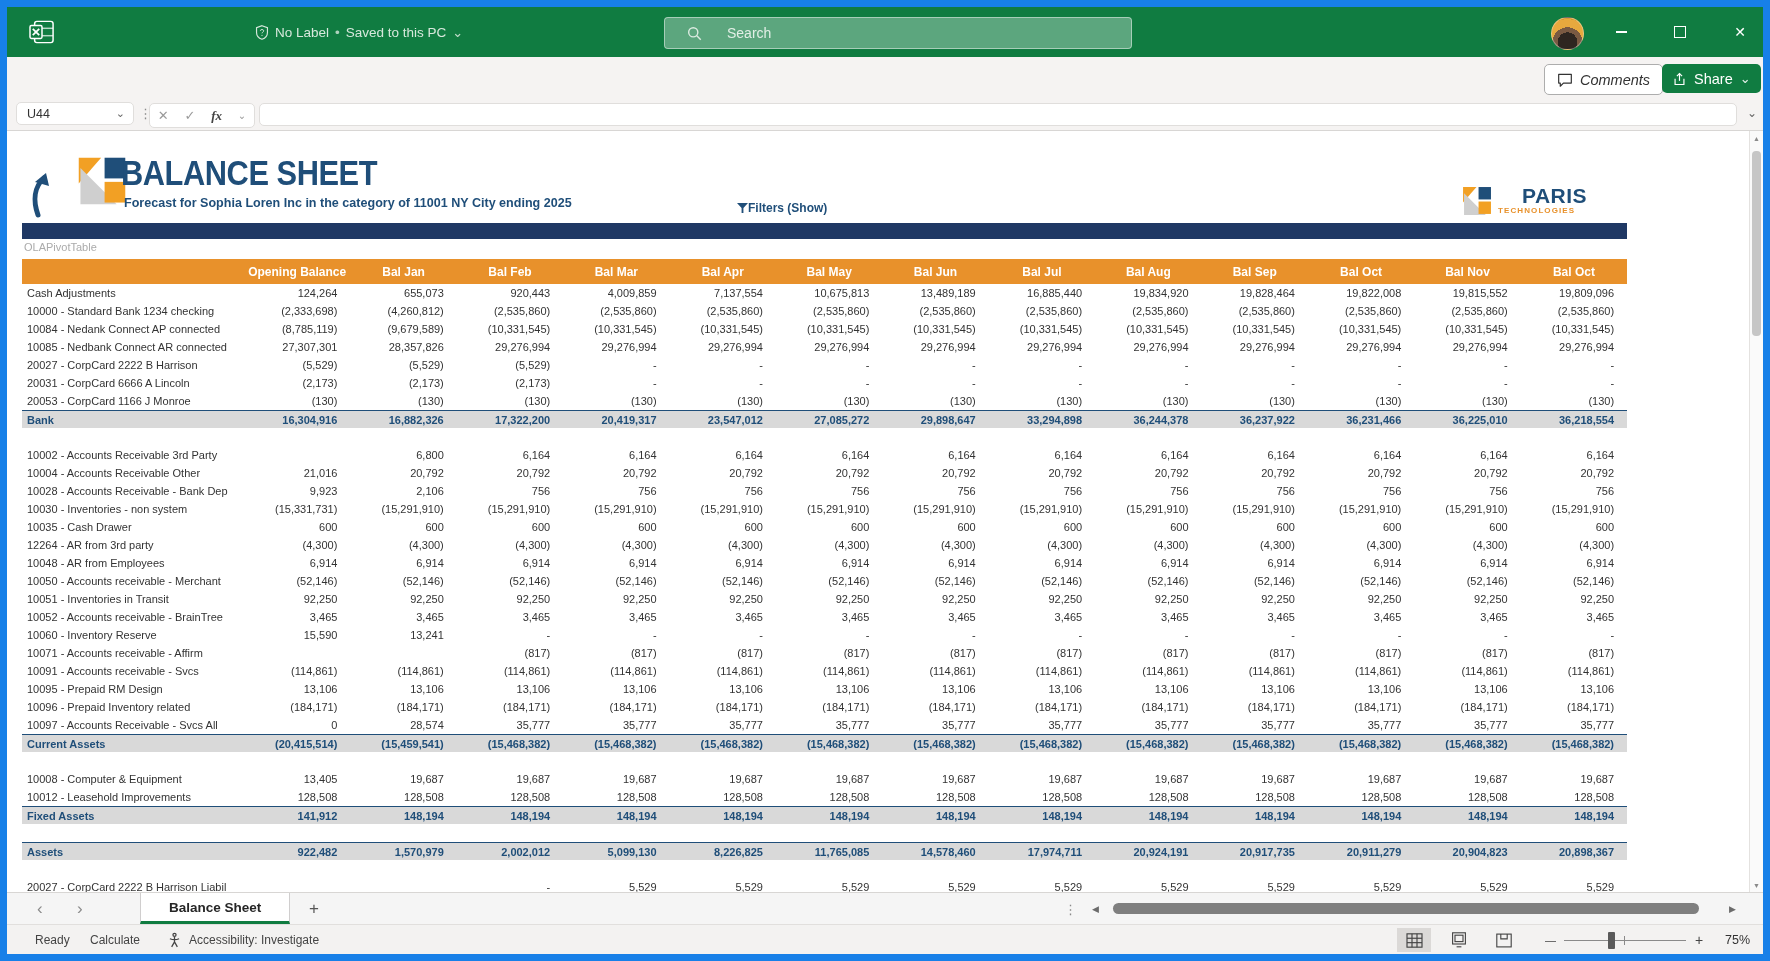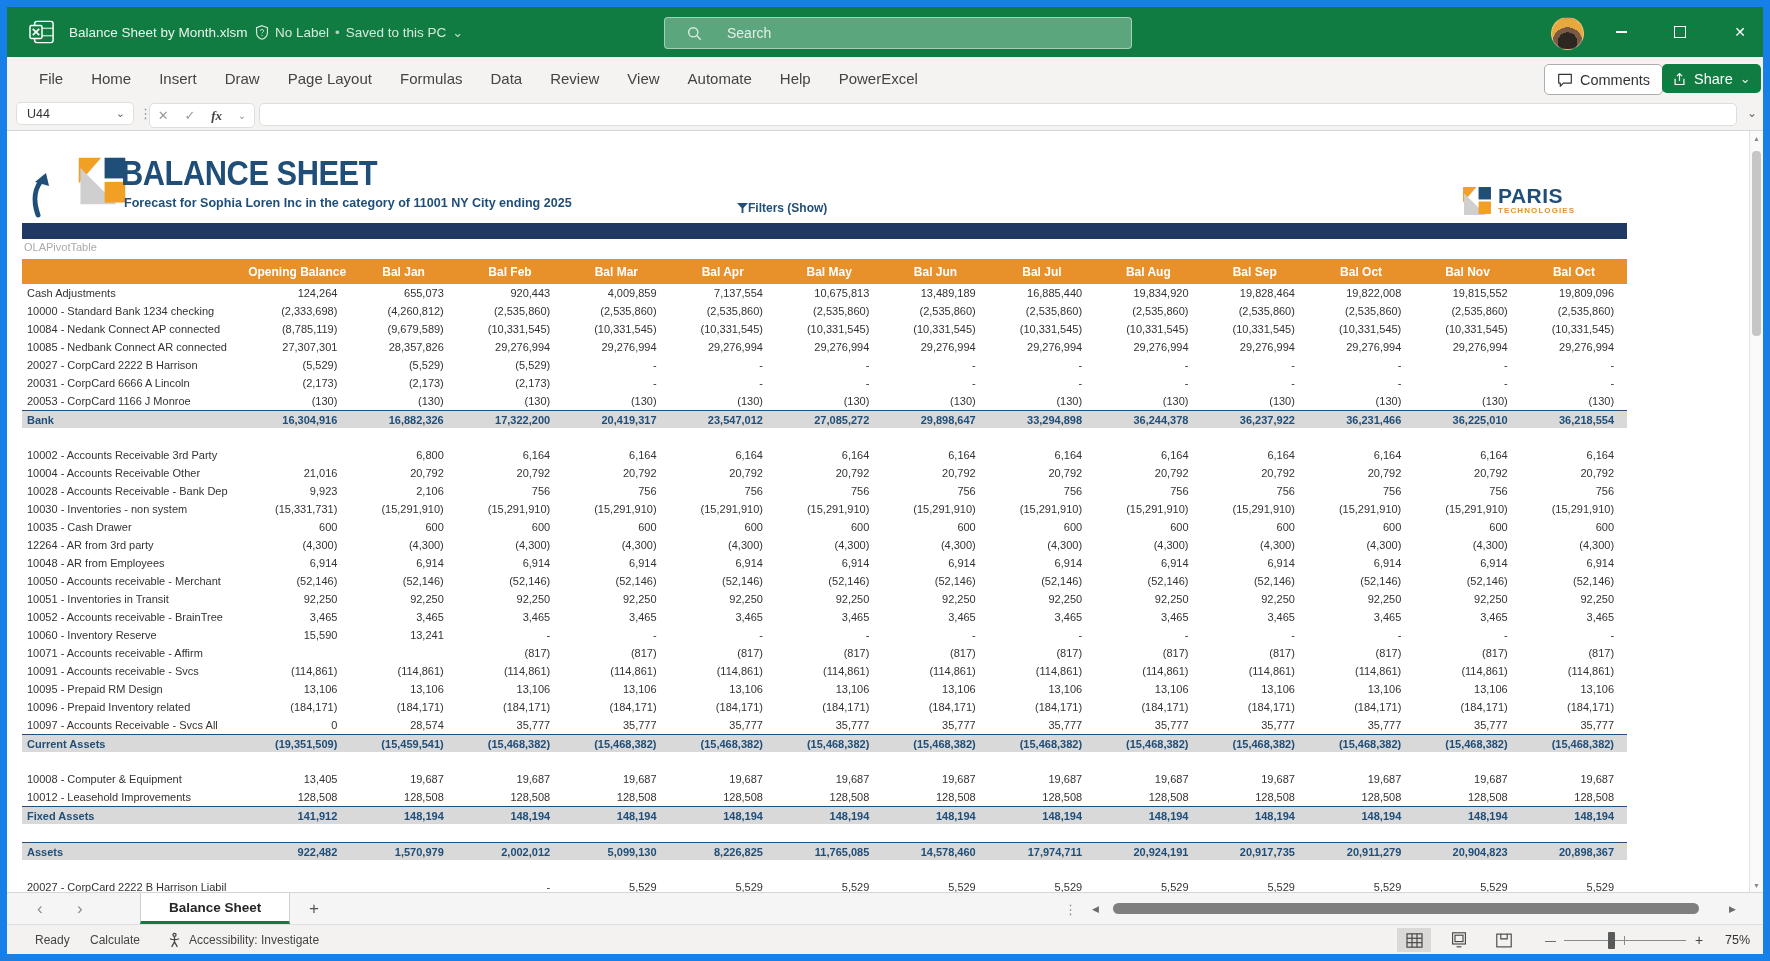--- a/index.html
+++ b/index.html
@@ -27,21 +27,21 @@
   .winbtn{position:absolute;top:0;width:46px;height:50px;display:flex;align-items:center;justify-content:center;color:#fff;}
   .min-bar{width:11px;height:1.5px;background:#fff;display:block;}
   .max-box{width:10px;height:10px;border:1.2px solid #fff;display:block;}
   .close-x{font-size:14px;}
 
   
   .ribbon{position:absolute;left:0;top:50px;right:0;height:43px;background:#F5F3F2;border-bottom:1px solid #E3E1DF;}
   .tabs{position:absolute;left:20px;top:0;height:43px;display:flex;align-items:center;gap:4px;}
   .rtab{padding:0 12px;font-size:15px;color:#444;height:43px;display:flex;align-items:center;cursor:default;}
   .comments-btn{position:absolute;left:1537px;top:7px;height:29px;padding:0 12px;background:#fff;
-    border:1px solid #ADADAD;border-radius:5px;display:flex;align-items:center;gap:7px;font-size:14.5px;color:#333;}
+    border:1px solid #ADADAD;border-radius:5px;display:flex;align-items:center;gap:7px;font-size:14.5px;color:#333;font-style:italic;}
   .share-btn{position:absolute;left:1655px;top:7px;height:29px;padding:0 10px;background:#107C41;
     border-radius:5px;display:flex;align-items:center;gap:7px;font-size:14.5px;color:#fff;}
 
   
   .fbar{position:absolute;left:0;top:93px;right:0;height:30px;background:#F5F3F2;}
   .namebox{position:absolute;left:9px;top:2px;width:118px;height:23px;background:#fff;border:1px solid #E0DEDC;
     border-radius:5px;display:flex;align-items:center;font-size:12.5px;color:#333;padding-left:10px;box-sizing:border-box;}
   .namebox .chv{margin-left:auto;margin-right:8px;color:#666;font-size:11px;}
   .fdots{position:absolute;left:132px;top:6px;color:#8a8a8a;font-size:13px;letter-spacing:0;}
   .fxbox{position:absolute;left:142px;top:3px;width:104px;height:23px;background:#fff;border:1px solid #E0DEDC;
@@ -54,21 +54,21 @@
   .sheet{position:absolute;left:0;top:123px;width:1756px;height:762px;background:#fff;overflow:hidden;border-top:1px solid #D8D6D4;}
   .up-arrow{position:absolute;left:18px;top:38px;width:34px;height:50px;}
   .logo{position:absolute;left:70px;top:25px;width:50px;height:50px;}
   .sheet-title{position:absolute;left:114px;top:22px;font-size:35px;font-weight:bold;color:#1F4E79;
     letter-spacing:-.5px;transform:scaleX(.88);transform-origin:left;white-space:nowrap;}
   .sheet-sub{position:absolute;left:117px;top:64px;font-size:13.5px;font-weight:bold;color:#1F4E79;
     transform:scaleX(.93);transform-origin:left;white-space:nowrap;}
   .filters{position:absolute;left:730px;top:70px;display:flex;align-items:center;
     font-size:12px;font-weight:bold;color:#1F4E79;}
   .brand{position:absolute;left:1455px;top:55px;display:flex;gap:6px;}
-  .brand-name{font-size:21px;font-weight:bold;color:#1F4E79;line-height:20px;letter-spacing:.5px;}
+  .brand-name{font-size:21px;font-weight:bold;color:#1F4E79;line-height:20px;letter-spacing:.5px;margin-left:24px;}
   .brand-sub{font-size:8px;font-weight:bold;color:#E8912B;letter-spacing:1.1px;}
   .navybar{position:absolute;left:15px;top:92px;width:1605px;height:16px;background:#1F3864;}
   .pivot-label{position:absolute;left:17px;top:110px;font-size:11px;color:#ABABAB;}
 
   .table{position:absolute;left:15px;top:128px;width:1605px;}
   .t-header{display:flex;height:25px;background:#E8912B;color:#fff;font-size:12px;font-weight:bold;align-items:center;}
   .t-row{display:flex;height:18px;align-items:center;font-size:11px;color:#333;}
   .t-row.subtotal{background:#D9D9D9;color:#1F4E79;font-weight:bold;border-top:1.5px solid #1F4E79;box-sizing:border-box;justify-content:center;}
   .t-row.spacer{background:transparent;}
   .t-label{width:222px;padding-left:5px;box-sizing:border-box;white-space:nowrap;overflow:hidden;flex:none;}
@@ -112,21 +112,20 @@
 <div class="window">
 
   <div class="titlebar">
     <svg class="xl-icon" viewBox="0 0 28 26" fill="none" stroke="#fff" stroke-width="1.6">
       <rect x="6" y="1.5" width="20" height="23" rx="2.5"></rect>
       <line x1="6" y1="9" x2="26" y2="9" opacity=".7"></line>
       <line x1="6" y1="17" x2="26" y2="17" opacity=".7"></line>
       <rect x="1" y="6" width="13" height="14" rx="1.5" fill="#107C41"></rect>
       <path d="M4 9.5 L11 16.5 M11 9.5 L4 16.5" stroke-width="1.9"></path>
     </svg>
-    <span class="tb-title">Balance Sheet by Month.xlsm</span>
     <span class="tb-label">
       <svg width="14" height="15" viewBox="0 0 20 22" fill="none" stroke="#d7e8dc" stroke-width="1.7">
         <path d="M10 1 L18 4 V11 C18 16 14.5 19.5 10 21 C5.5 19.5 2 16 2 11 V4 Z"></path>
         <path d="M7.5 8.5 C7.5 6 12.5 6 12.5 8.5 C12.5 10.5 10 10.5 10 12.2" stroke-width="1.4"></path>
         <circle cx="10" cy="15.2" r=".9" fill="#d7e8dc" stroke="none"></circle>
       </svg>
       <span>No Label</span>
       <span class="tb-dot">•</span>
       <span>Saved to this PC</span>
       <span class="chev">⌄</span>
@@ -144,34 +143,20 @@
       </div>
     <div class="winbtn" style="left:1650px;">
         <span class="max-box"></span>
       </div>
     <div class="winbtn" style="left:1710px;">
         <span class="close-x">✕</span>
       </div>
   </div>
 
   <div class="ribbon">
-    <div class="tabs" id="ribbon-tabs">
-        <div class="rtab">File</div>
-        <div class="rtab">Home</div>
-        <div class="rtab">Insert</div>
-        <div class="rtab">Draw</div>
-        <div class="rtab">Page Layout</div>
-        <div class="rtab">Formulas</div>
-        <div class="rtab">Data</div>
-        <div class="rtab">Review</div>
-        <div class="rtab">View</div>
-        <div class="rtab">Automate</div>
-        <div class="rtab">Help</div>
-        <div class="rtab">PowerExcel</div>
-      </div>
     <div class="comments-btn">
       <svg width="16" height="15" viewBox="0 0 20 19" fill="none" stroke="#333" stroke-width="1.5">
         <path d="M2 3 h16 v11 h-10 l-4 4 v-4 h-2 Z" stroke-linejoin="round"></path>
       </svg>
       <span>Comments</span>
     </div>
     <div class="share-btn">
       <svg width="15" height="14" viewBox="0 0 20 19" fill="none" stroke="#fff" stroke-width="1.6">
         <path d="M4 9 v8 h12 v-8"></path>
           <path d="M10 12 V2"></path>
@@ -650,21 +635,21 @@
           <div class="t-cell">35,777</div>
           <div class="t-cell">35,777</div>
           <div class="t-cell">35,777</div>
           <div class="t-cell">35,777</div>
           <div class="t-cell">35,777</div>
           <div class="t-cell">35,777</div>
           <div class="t-cell">35,777</div>
         </div>
         <div class="t-row subtotal">
           <div class="t-label">Current Assets</div>
-          <div class="t-cell">(19,351,509)</div>
+          <div class="t-cell">(20,415,514)</div>
           <div class="t-cell">(15,459,541)</div>
           <div class="t-cell">(15,468,382)</div>
           <div class="t-cell">(15,468,382)</div>
           <div class="t-cell">(15,468,382)</div>
           <div class="t-cell">(15,468,382)</div>
           <div class="t-cell">(15,468,382)</div>
           <div class="t-cell">(15,468,382)</div>
           <div class="t-cell">(15,468,382)</div>
           <div class="t-cell">(15,468,382)</div>
           <div class="t-cell">(15,468,382)</div>

